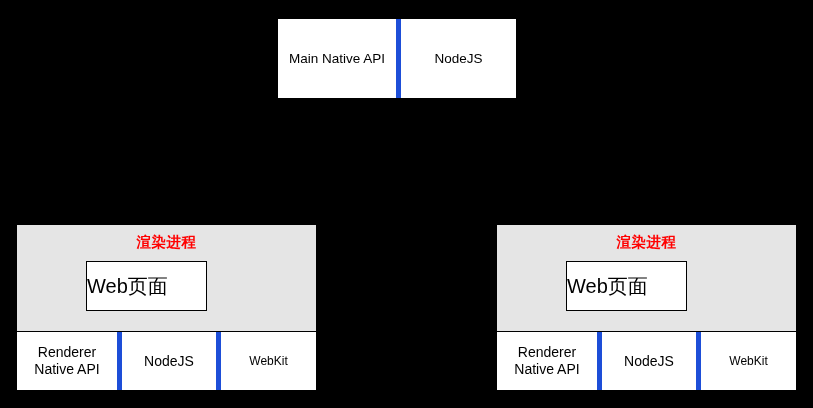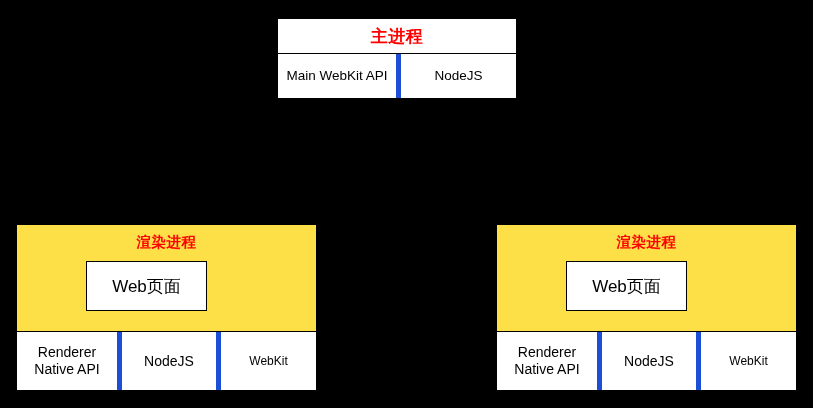--- a/index.html
+++ b/index.html
@@ -93,65 +93,61 @@
     top: 224px;
   }
   #renderer-left-box  { left: 16px; }
   #renderer-right-box { left: 496px; }
 
   .renderer-upper {
     height: 107px;
     box-sizing: border-box;
     border-bottom: 1px solid #000000;
     position: relative;
-    background: #fde047;
+    background: #e5e5e5;
   }
   .renderer-box .proc-title {
     font-size: 14.5px;
     padding-top: 10px;
   }
   .webpage-box {
     position: absolute;
     left: 69px;
     top: 36px;
     width: 121px;
     height: 50px;
     border: 1px solid #000000;
     box-sizing: border-box;
     background: #ffffff;
     display: flex;
     align-items: center;
-    justify-content: center;
-    font-size: 17px;
+    font-size: 20px;
     color: #000000;
   }
   .renderer-lower {
     flex: 1 1 auto;
     display: flex;
     flex-direction: row;
     background: #ffffff;
   }
   .renderer-lower .module-cell.cell-renderer-native-api { flex: 0 0 100px; font-size: 14px; }
   .renderer-lower .module-cell.cell-nodejs { flex: 0 0 99px; font-size: 14px; }
   .renderer-lower .module-cell.cell-webkit { flex: 1 1 auto; font-size: 12px; }
 
   .cell-text { display: block; }
 </style>
 </head>
 <body>
 
 <div class="diagram-canvas">
 
   <div class="proc-box" id="main-process-box">
-    <div class="proc-title-row">
-      <div class="proc-title">主进程</div>
-    </div>
     <div class="module-row">
       <div class="module-cell cell-main-native-api">
-        <span class="cell-text">Main WebKit API</span>
+        <span class="cell-text">Main Native API</span>
       </div>
       <div class="module-cell cell-nodejs">
         <span class="cell-text">NodeJS</span>
       </div>
     </div>
   </div>
 
   <div class="proc-box renderer-box" id="renderer-left-box">
     <div class="renderer-upper">
       <div class="proc-title">渲染进程</div>

